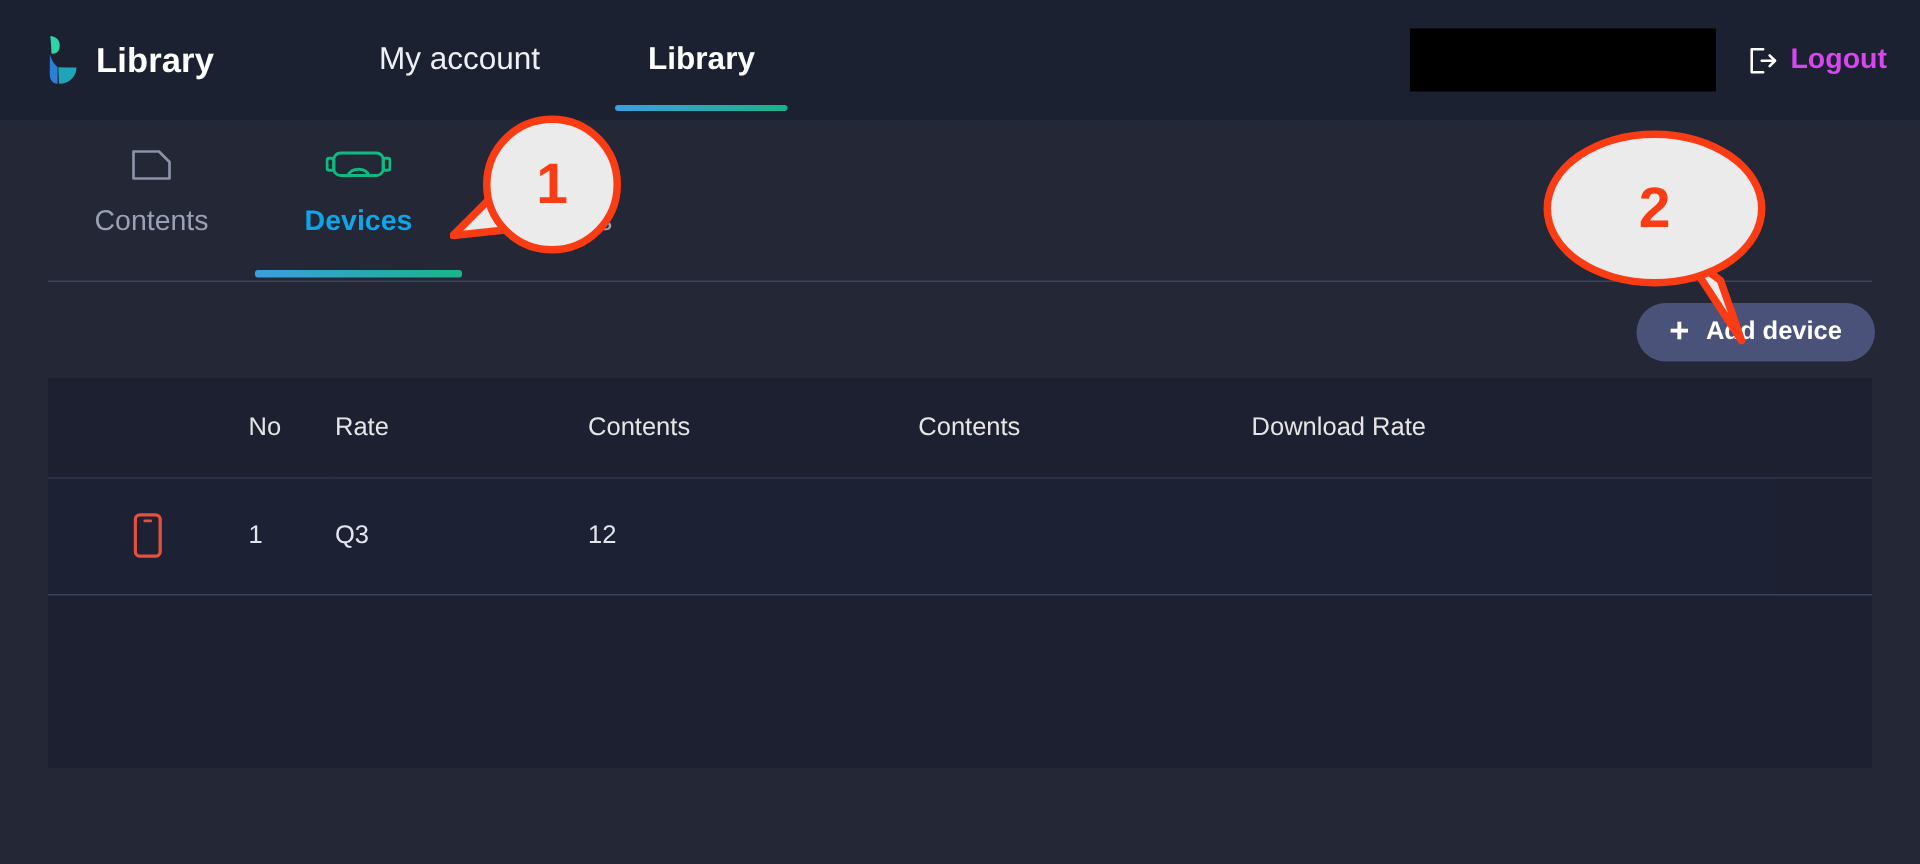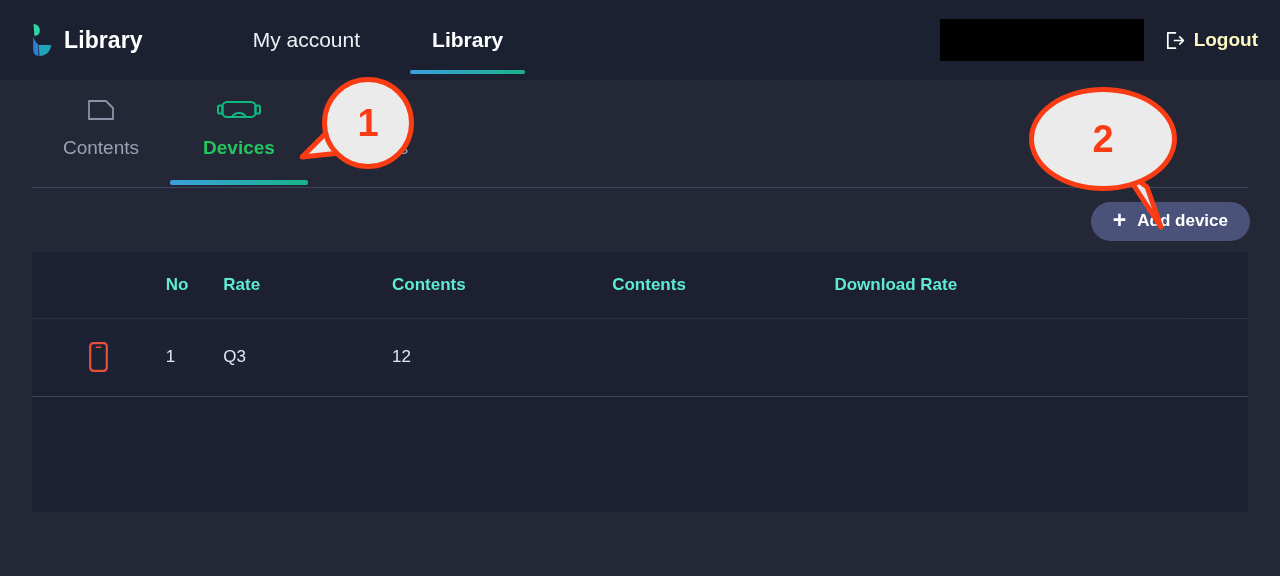--- a/index.html
+++ b/index.html
@@ -88,21 +88,21 @@
     width: 204px;
     height: 42px;
     background: #000000;
   }
   .logout {
     display: flex;
     align-items: center;
     gap: 9px;
     font-size: 19px;
     font-weight: bold;
-    color: #fef9c3;
+    color: #d946ef;
     cursor: pointer;
   }
   .logout svg { display: block; }
 
   
   .tabstrip {
     position: relative;
     height: 110px;
     padding: 0 32px;
     display: flex;
@@ -129,21 +129,21 @@
     display: flex;
     align-items: center;
     justify-content: center;
     margin-bottom: 10px;
   }
   .tab-label {
     font-size: 19px;
     color: #9aa1b4;
   }
   .tab.active .tab-label {
-    color: #22c55e;
+    color: #0ea5e9;
     font-weight: bold;
   }
   .tab-underline {
     position: absolute;
     left: 0;
     right: 0;
     bottom: 0;
     height: 5px;
     border-radius: 2px;
     background: linear-gradient(90deg, #3b9fe0 0%, #18b488 100%);
@@ -194,22 +194,22 @@
     min-height: 260px;
   }
   .table {
     width: 100%;
     border-collapse: collapse;
     table-layout: fixed;
   }
   .table thead th {
     text-align: left;
     font-size: 17px;
-    font-weight: bold;
-    color: #5eead4;
+    font-weight: normal;
+    color: #e5e5e5;
     height: 66px;
     padding: 0;
     border-bottom: 1px solid #2b3147;
   }
   .table tbody td {
     height: 78px;
     padding: 0;
     font-size: 17px;
     color: #e3e6ef;
     background: #1c2134;

